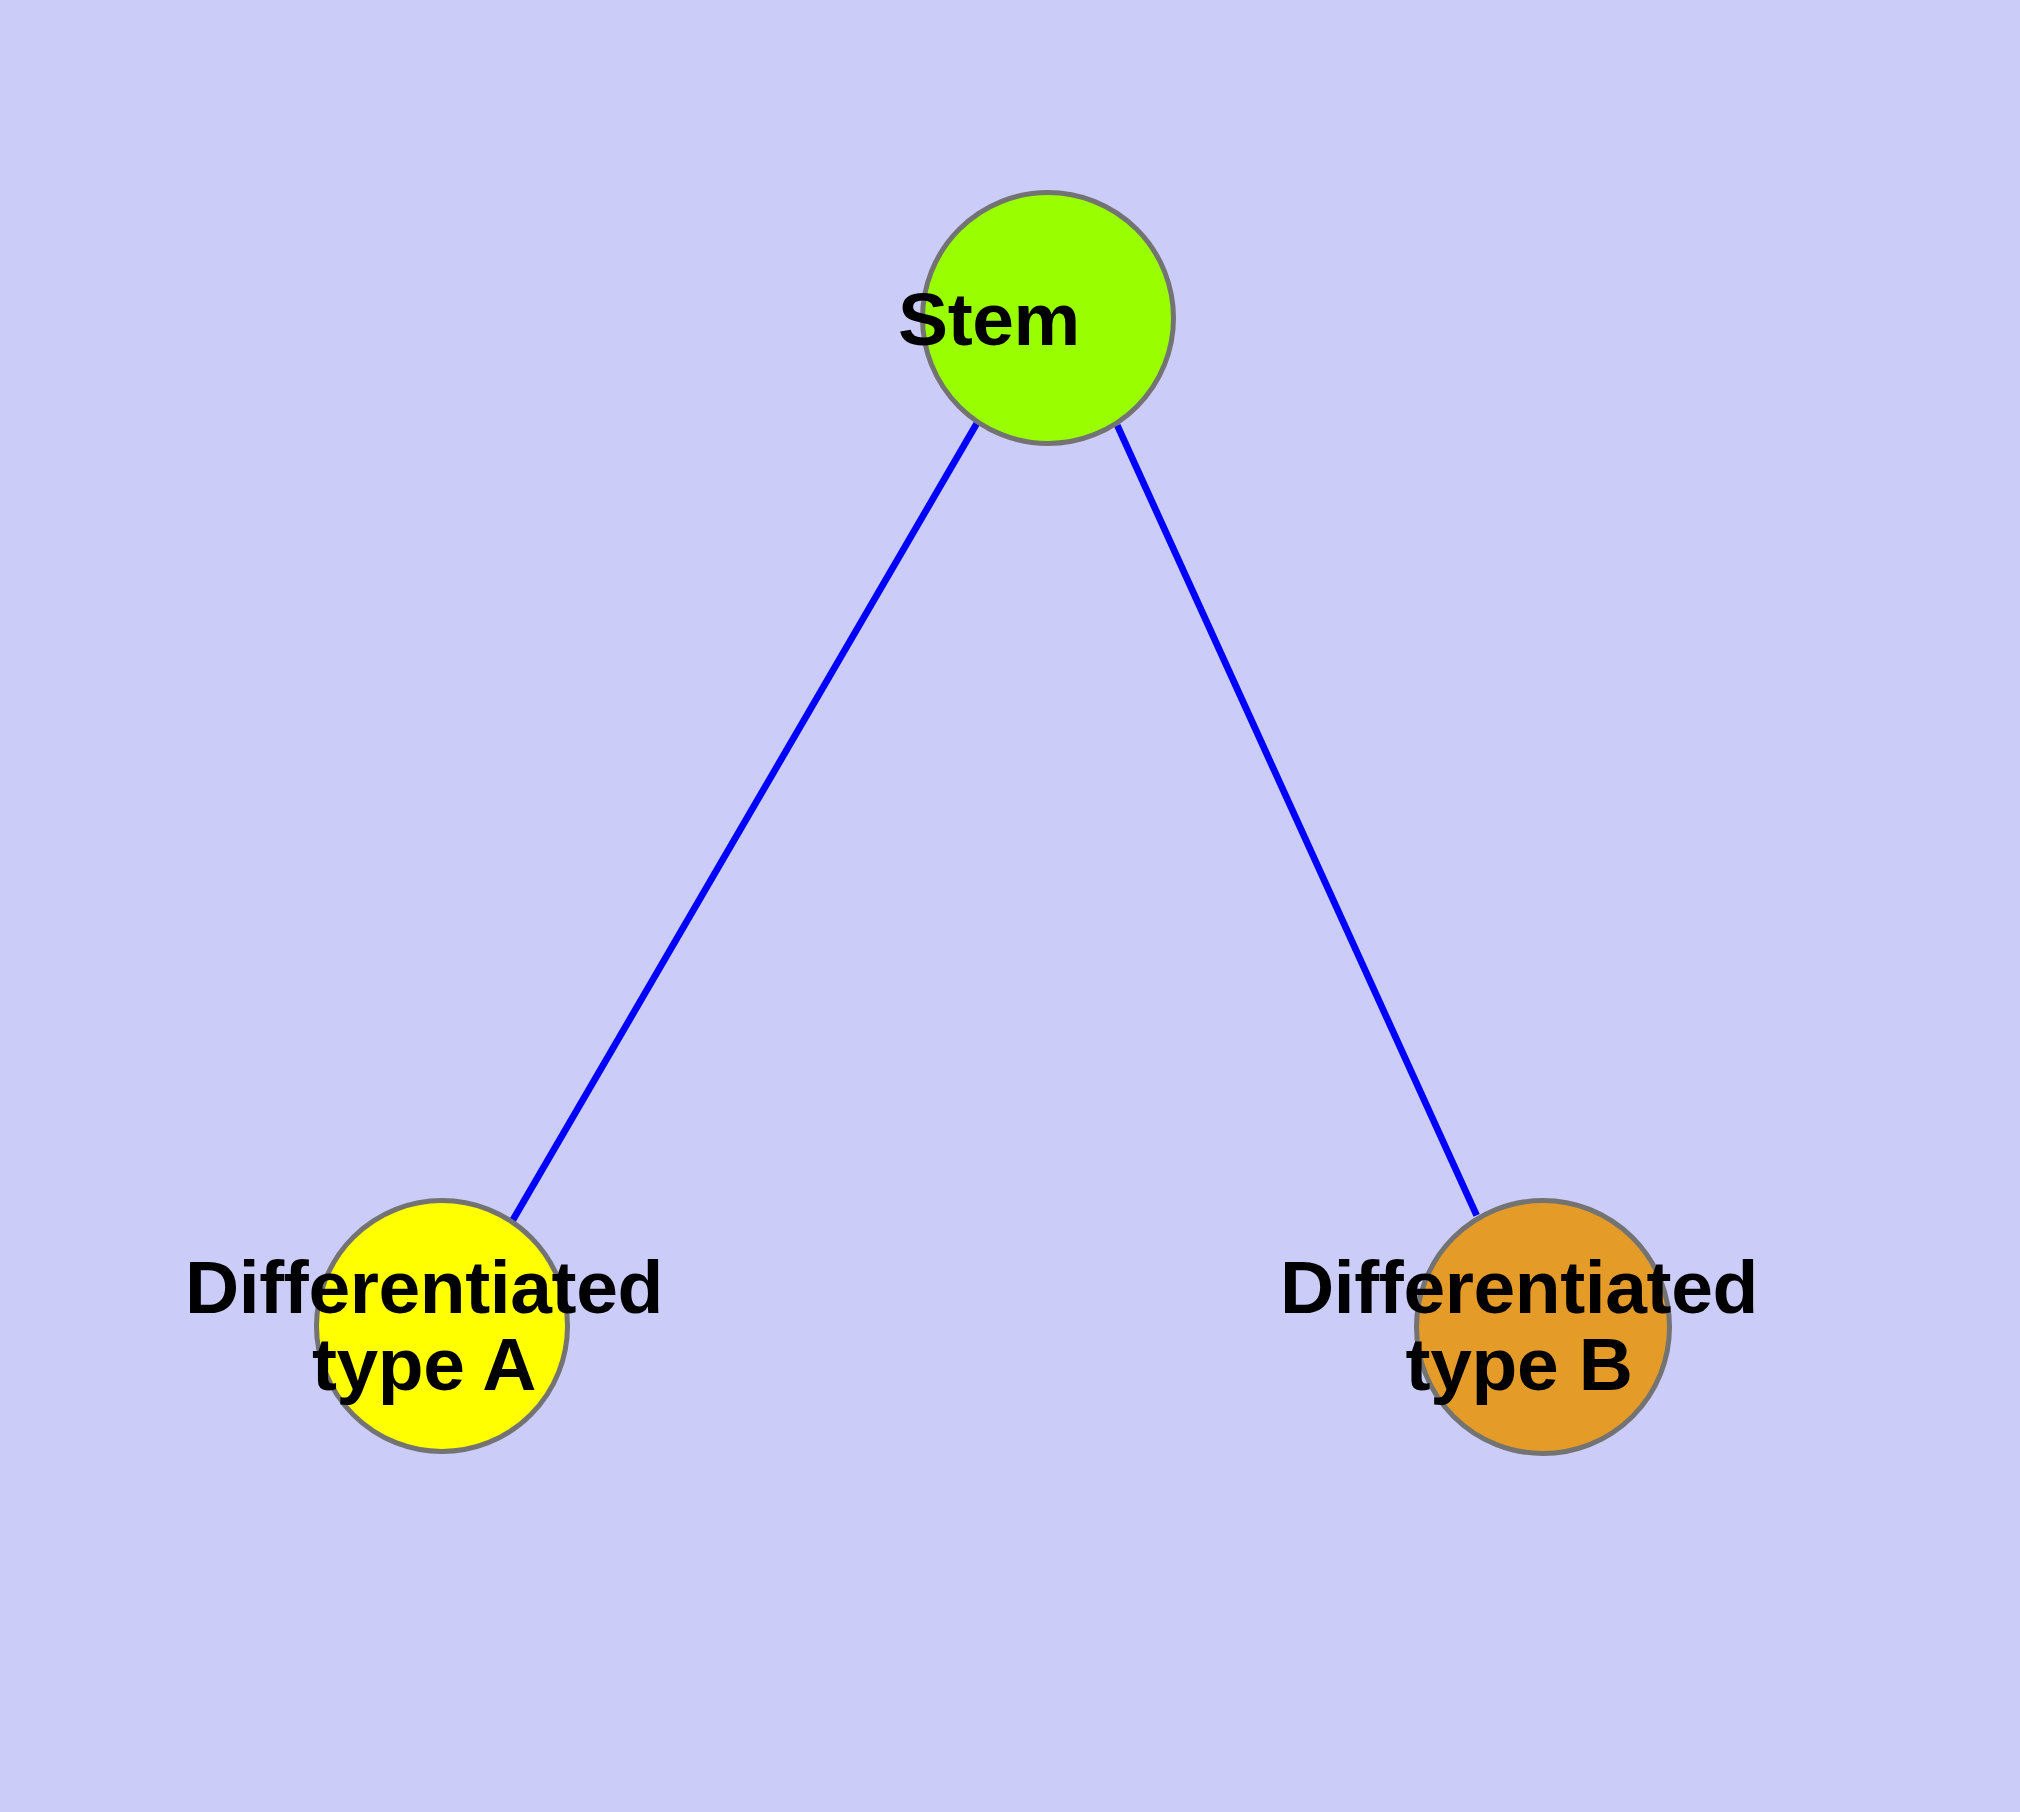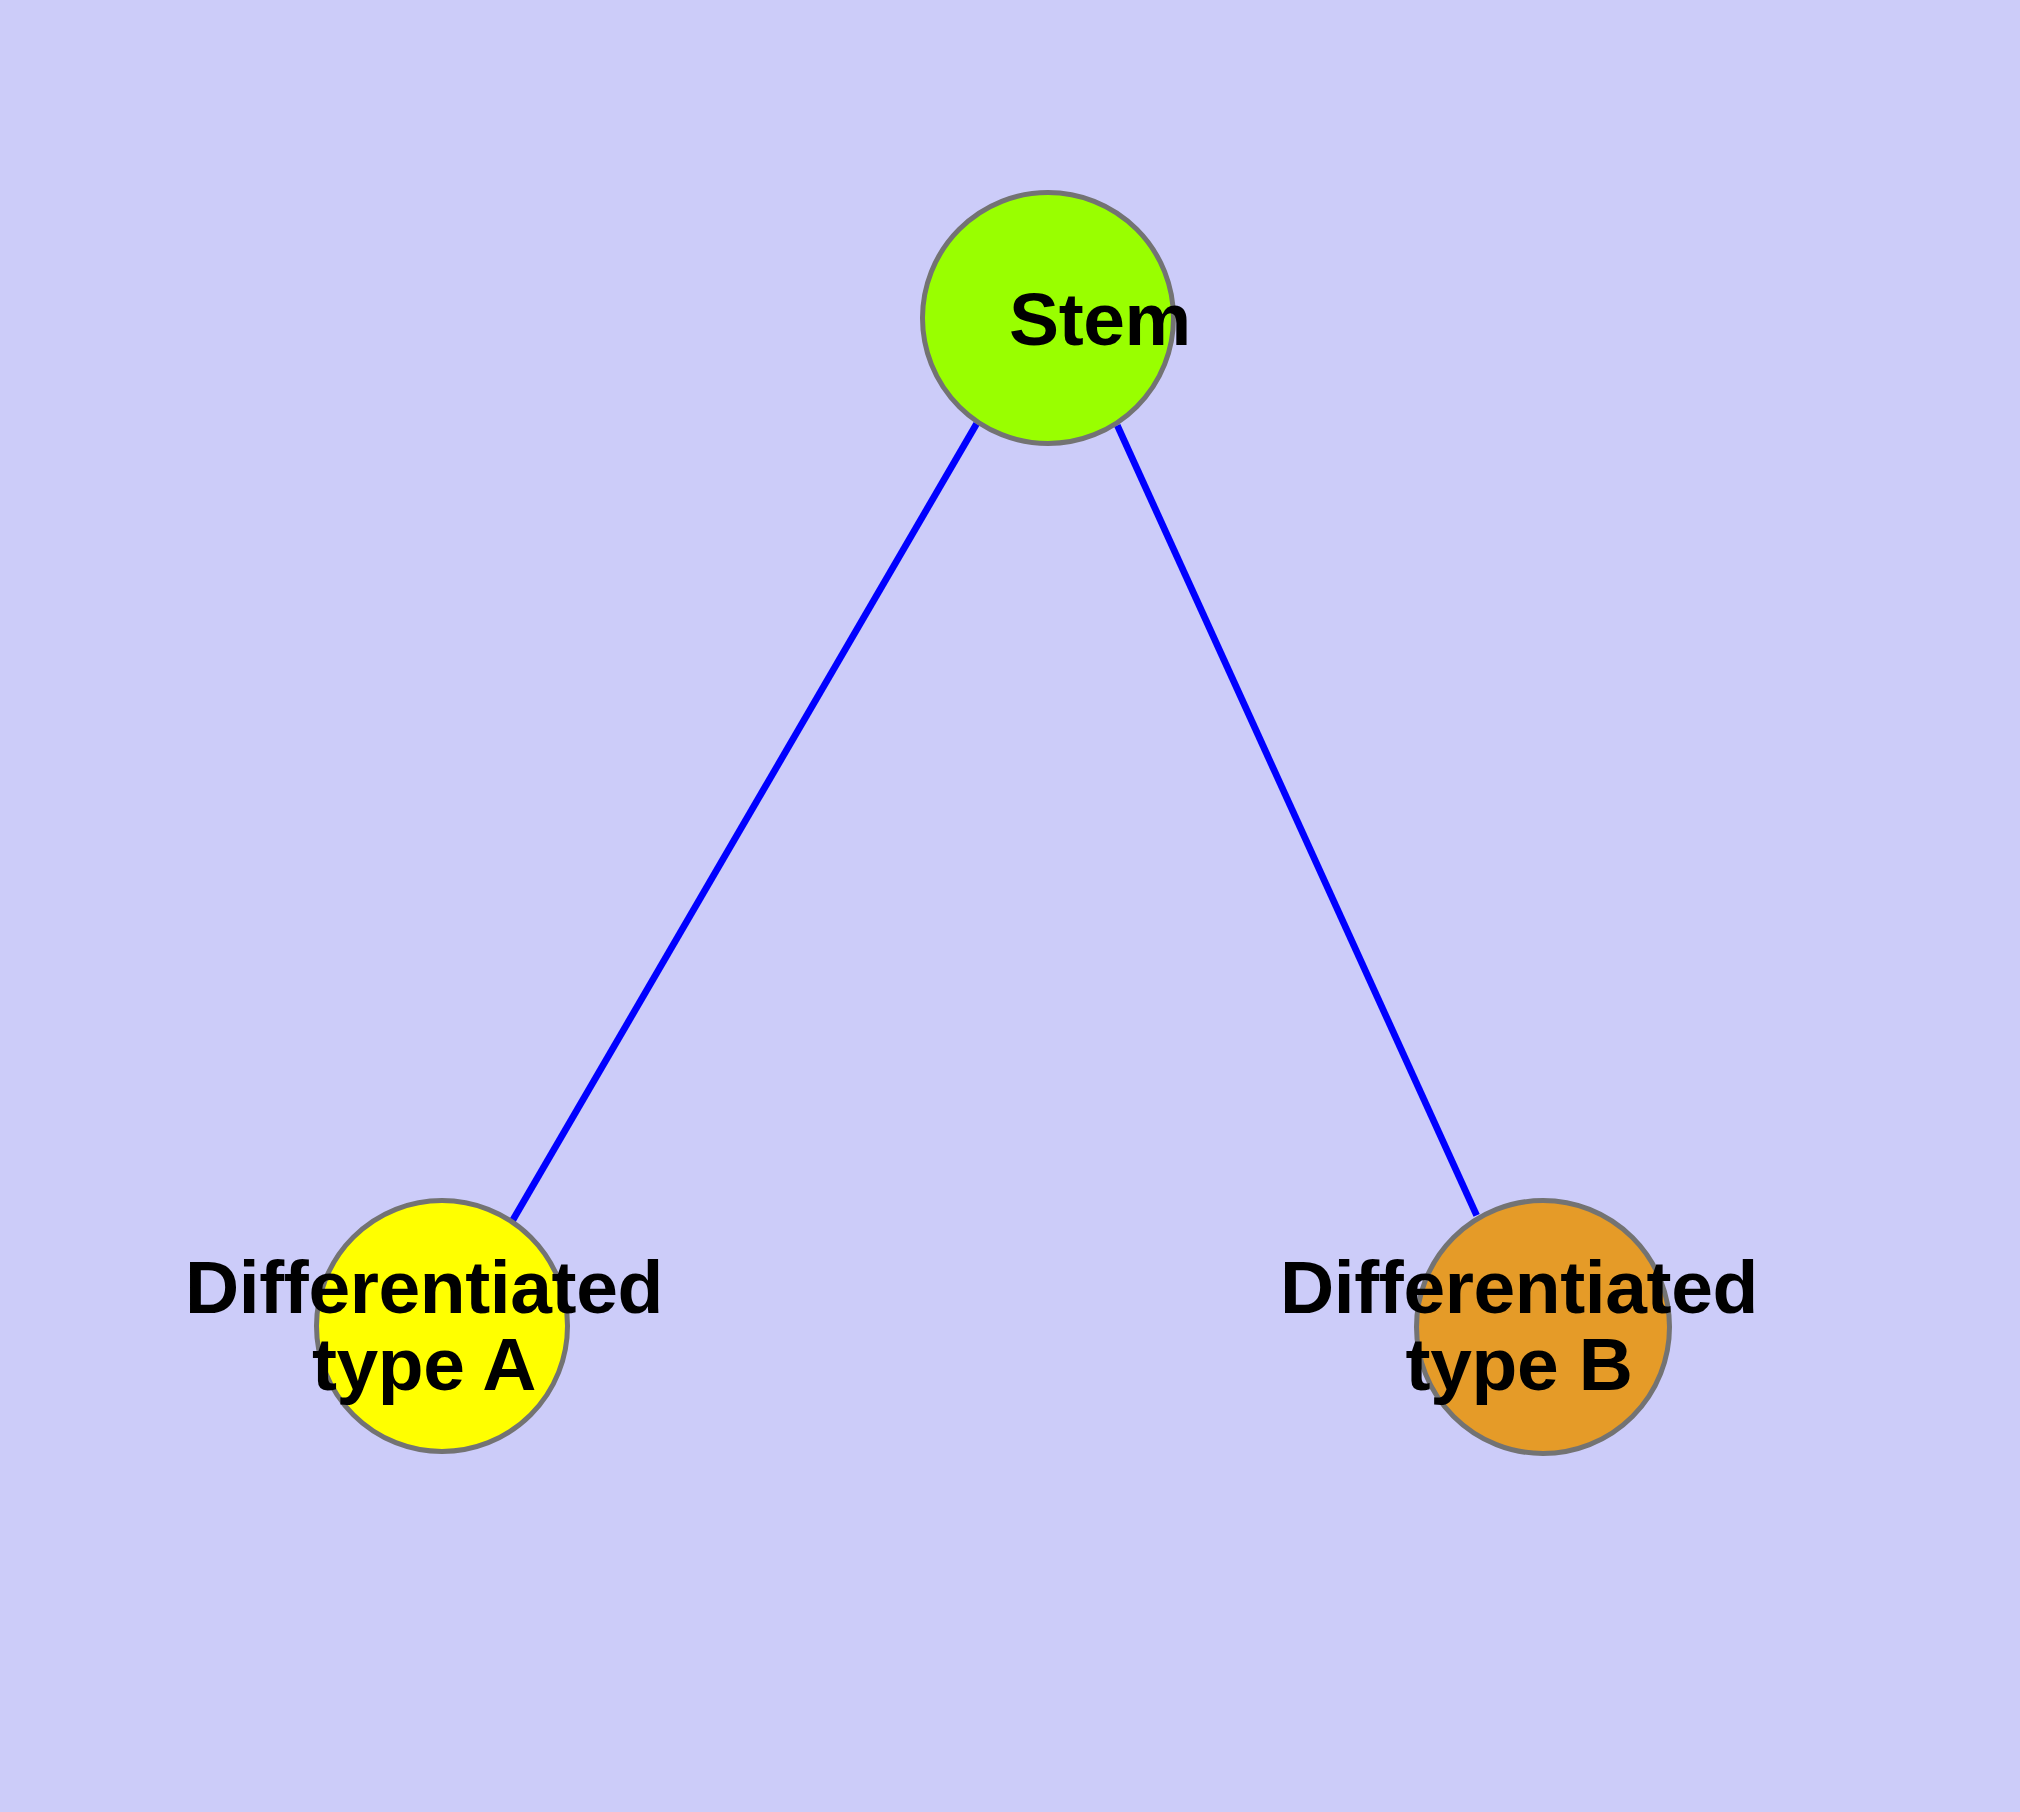--- a/index.html
+++ b/index.html
@@ -58,21 +58,21 @@
     <line x1="1152" y1="500" x2="604" y2="1441" stroke="#0000ff" stroke-width="8" stroke-linecap="butt"></line>
     <line x1="1318" y1="502" x2="1742" y2="1434" stroke="#0000ff" stroke-width="8" stroke-linecap="butt"></line>
   </svg>
 
   <div id="node-layer">
 
     <div class="graph-node" style="left: 920px; top: 190px; width: 256px; height: 256px; background: rgb(153, 255, 0); border-color: rgb(115, 115, 115); border-width: 5.1px;"></div>
     <div class="graph-node" style="left: 314px; top: 1198px; width: 256px; height: 256px; background: rgb(255, 255, 0); border-color: rgb(115, 115, 115); border-width: 5.1px;"></div>
     <div class="graph-node" style="left: 1414px; top: 1198px; width: 258px; height: 258px; background: rgb(229, 155, 40); border-color: rgb(115, 115, 115); border-width: 5.1px;"></div>
 
-    <div class="node-label" style="left: 1100px; top: 320px; font-size: 75px; color: rgb(0, 0, 0);">Stem</div>
+    <div class="node-label" style="left: 989px; top: 320px; font-size: 75px; color: rgb(0, 0, 0);">Stem</div>
     <div class="node-label" style="left: 424px; top: 1326px; font-size: 75px; color: rgb(0, 0, 0);">Differentiated
 type A</div>
     <div class="node-label" style="left: 1519px; top: 1326px; font-size: 75px; color: rgb(0, 0, 0);">Differentiated
 type B</div>
 
   </div>
 </div>
 
 
 </body></html>

